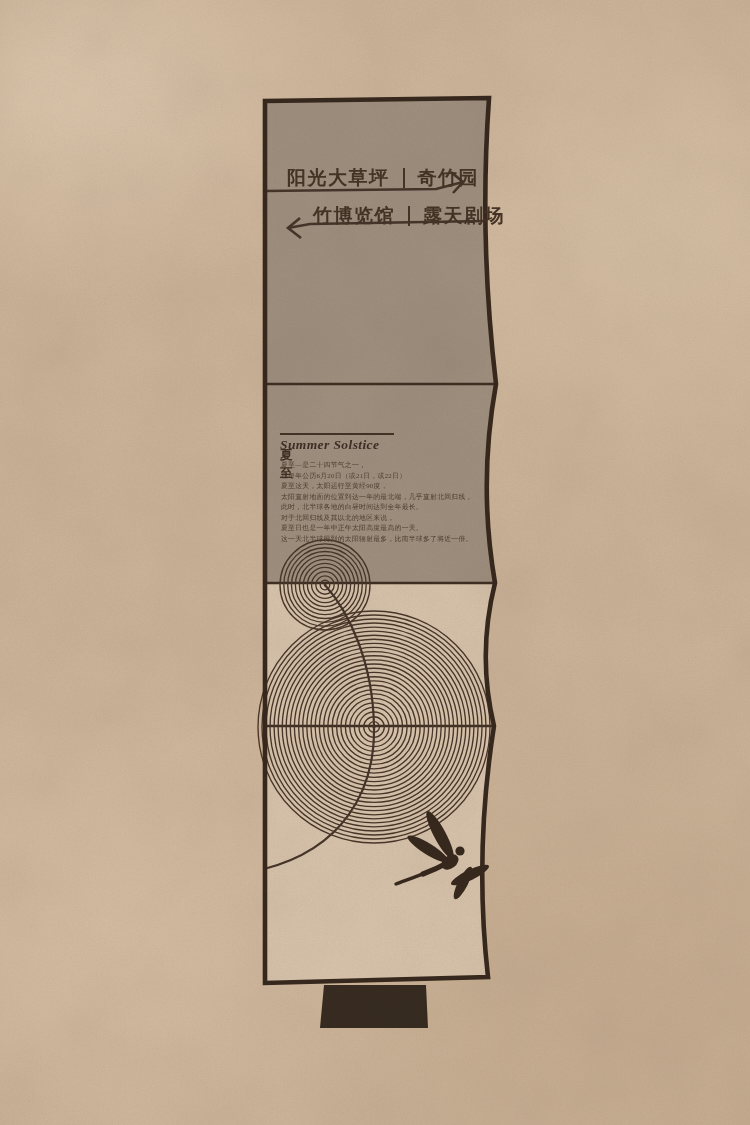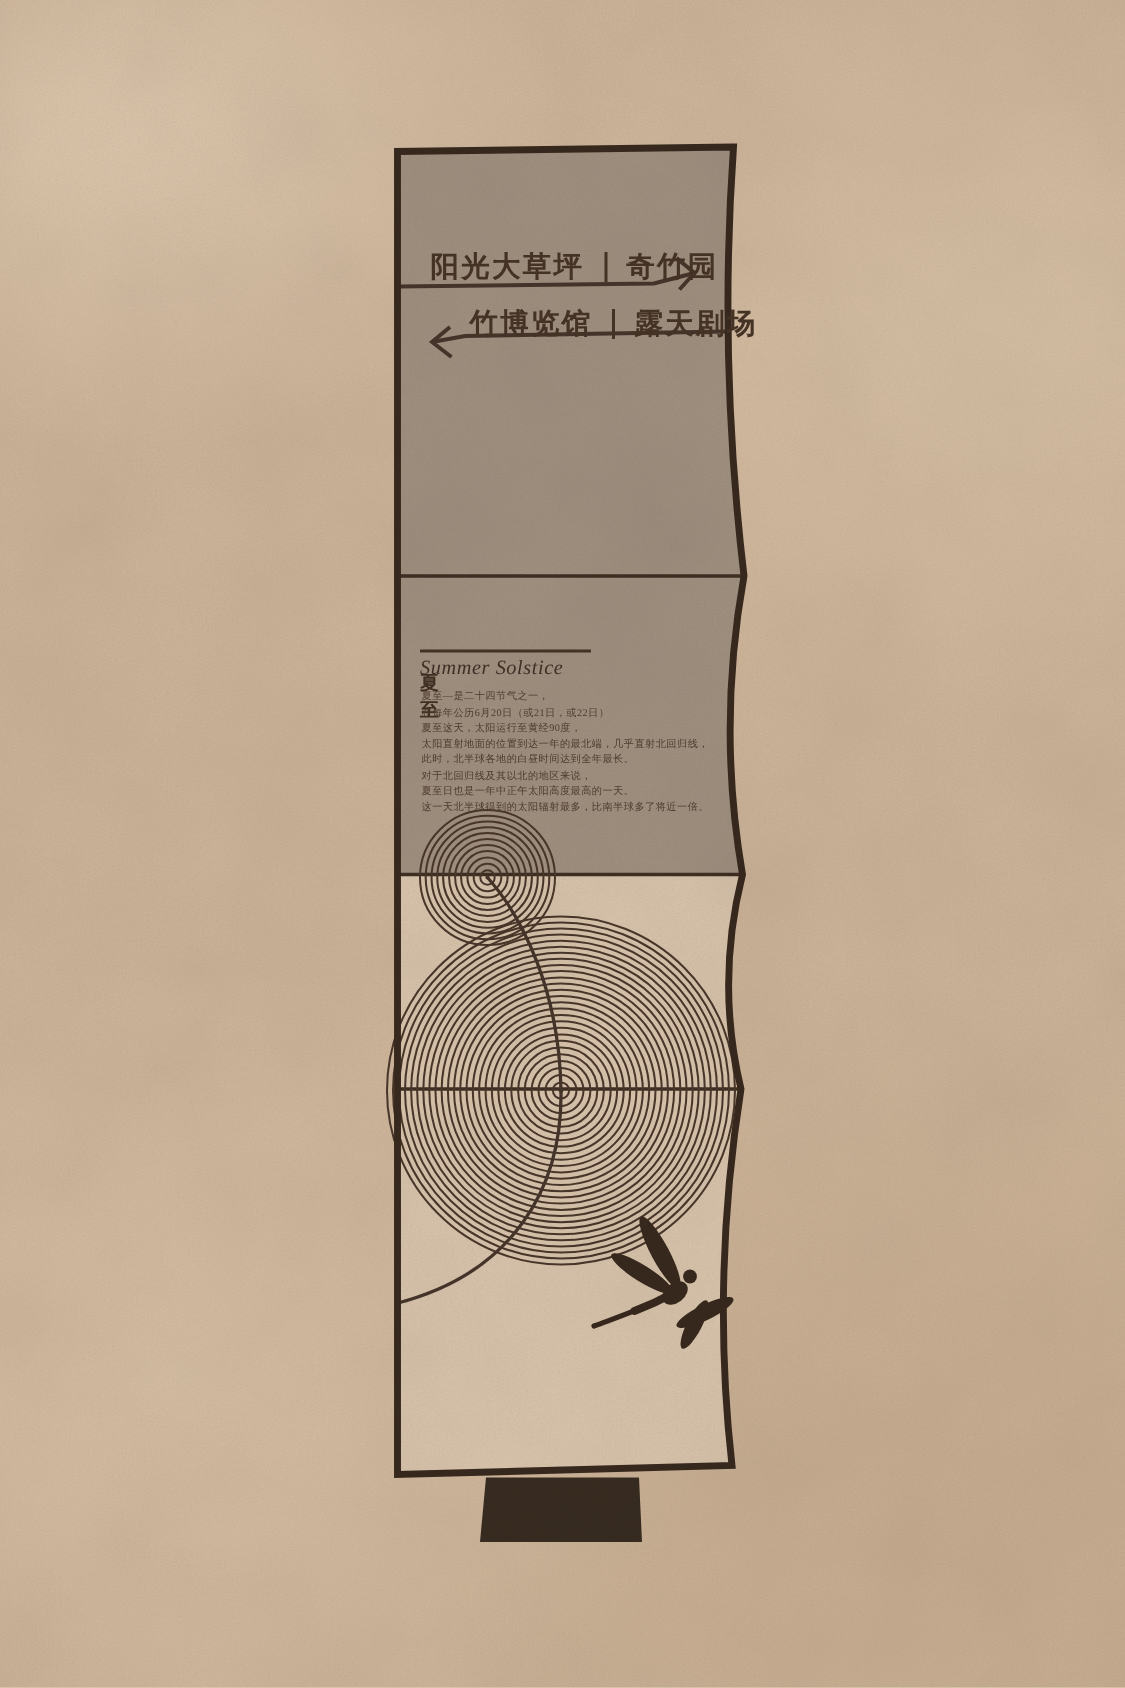--- a/index.html
+++ b/index.html
@@ -28,21 +28,21 @@
   }
   .dir-sep{width:2px;height:20px;background:#463426;}
   .term-cn{
     left:280px;top:399px;width:15px;
     font-size:12.5px;line-height:17.5px;word-break:break-all;
     color:#413023;font-weight:bold;margin-top:48px;
   }
   .term-rule{position:absolute;left:280px;top:433px;width:114px;height:1.6px;background:#443327;}
   .term-en{
     left:280px;top:437px;font-size:13.5px;font-style:italic;
-    letter-spacing:.4px;color:#3f3027;font-weight:normal;
+    letter-spacing:.4px;color:#3f3027;font-weight:bold;
   }
   .para{left:281px;top:460px;width:200px;}
   .para div{
     font-size:6.8px;line-height:10.55px;letter-spacing:.3px;
     color:#503d30;white-space:nowrap;
   }
   .noise{position:absolute;left:0;top:0;pointer-events:none;mix-blend-mode:multiply;}
 </style>
 </head>
 <body>

